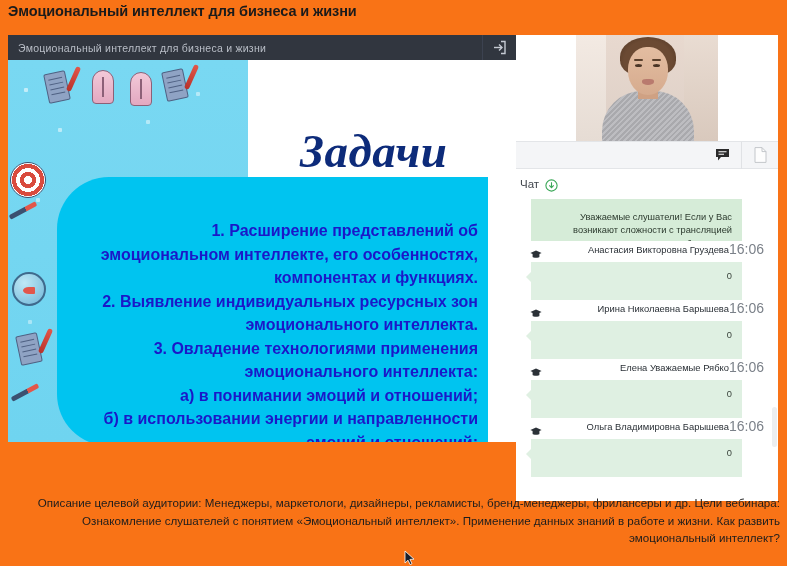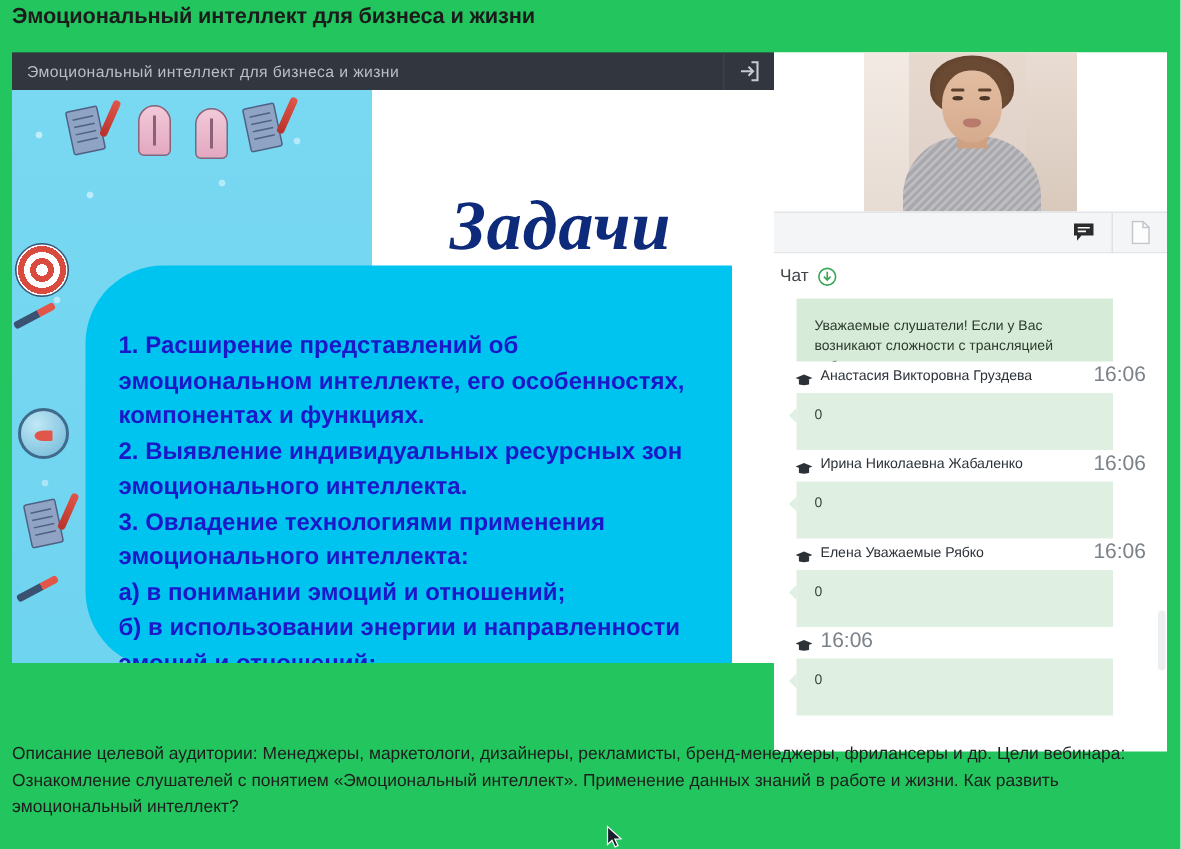--- a/index.html
+++ b/index.html
@@ -3,21 +3,21 @@
 <meta charset="utf-8">
 <style>
   * { box-sizing: border-box; }
   html, body {
     margin: 0; padding: 0;
     width: 787px; height: 566px;
     background: #ffffff;
     font-family: "Liberation Sans", sans-serif;
     overflow: hidden;
   }
-  #root { position: relative; width: 787px; height: 566px; background: #22c55e; }
+  #root { position: relative; width: 787px; height: 566px; background: #f97316; text-align: right; }
 
   
   .page-title {
     position: absolute; left: 8px; top: 3px;
     font-size: 14.5px; font-weight: bold; color: #1b1b1b;
     letter-spacing: -0.1px;
     white-space: nowrap;
   }
 
   
@@ -369,21 +369,21 @@
         </div>
 
         <div class="msg">
           <div class="msg-head">
             <span class="cap-icon">
               <svg width="12" height="9" viewBox="0 0 12 9" aria-hidden="true">
                 <path d="M6 0.6 L11.6 3 L6 5.4 L0.4 3 Z" fill="#2b3137"></path>
                 <path d="M2.6 4 V7 C2.6 8 9.4 8 9.4 7 V4" fill="#2b3137"></path>
               </svg>
             </span>
-            <span class="msg-author">Ирина Николаевна Жабаленко</span>
+            <span class="msg-author">Ирина Николаевна Барышева</span>
             <span class="msg-time">16:06</span>
           </div>
           <div class="msg-bubble">0</div>
         </div>
 
         <div class="msg">
           <div class="msg-head">
             <span class="cap-icon">
               <svg width="12" height="9" viewBox="0 0 12 9" aria-hidden="true">
                 <path d="M6 0.6 L11.6 3 L6 5.4 L0.4 3 Z" fill="#2b3137"></path>
@@ -397,20 +397,21 @@
         </div>
 
         <div class="msg">
           <div class="msg-head">
             <span class="cap-icon">
               <svg width="12" height="9" viewBox="0 0 12 9" aria-hidden="true">
                 <path d="M6 0.6 L11.6 3 L6 5.4 L0.4 3 Z" fill="#2b3137"></path>
                 <path d="M2.6 4 V7 C2.6 8 9.4 8 9.4 7 V4" fill="#2b3137"></path>
               </svg>
             </span>
+            <span class="msg-author">Ольга Владимировна Барышева</span>
             <span class="msg-time">16:06</span>
           </div>
           <div class="msg-bubble">0</div>
         </div>
 
       </div>
       <div class="chat-scrollbar"></div>
     </div>
   </div>
 

